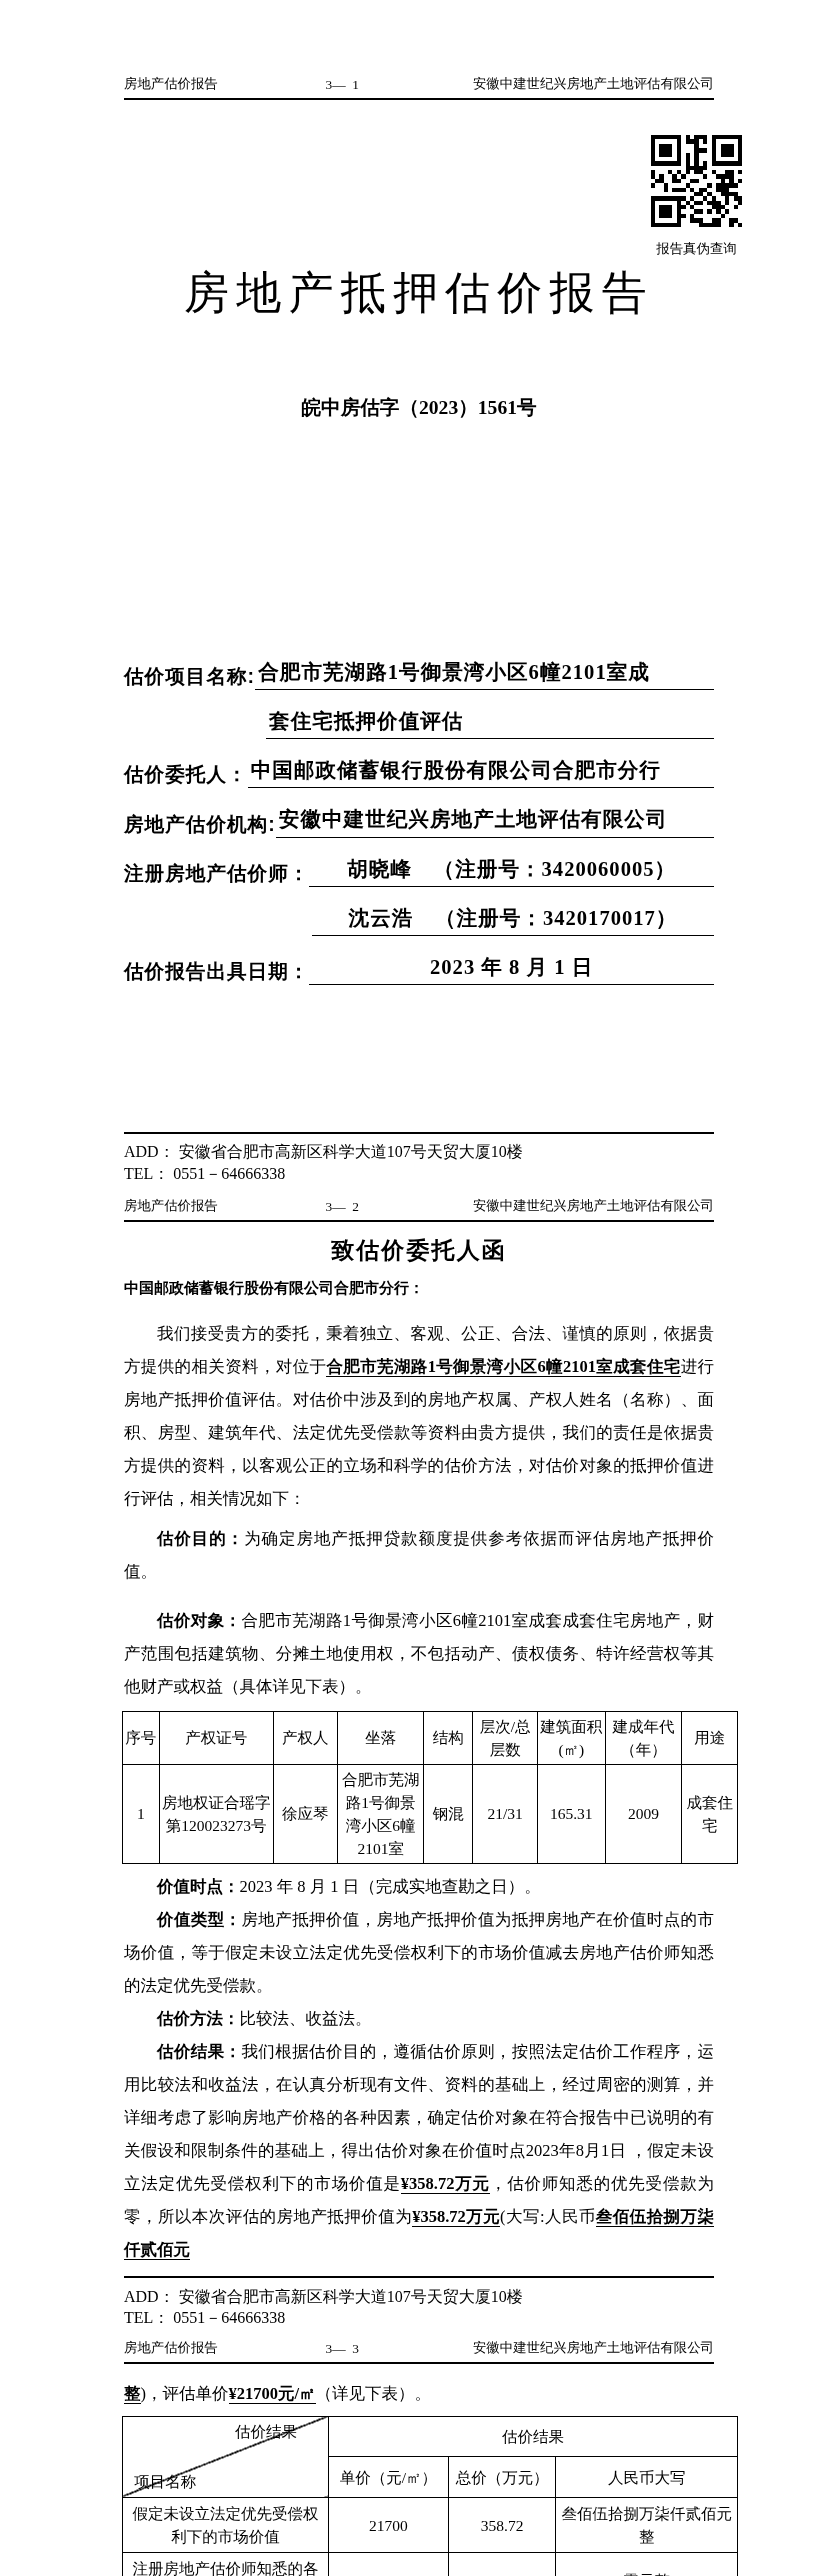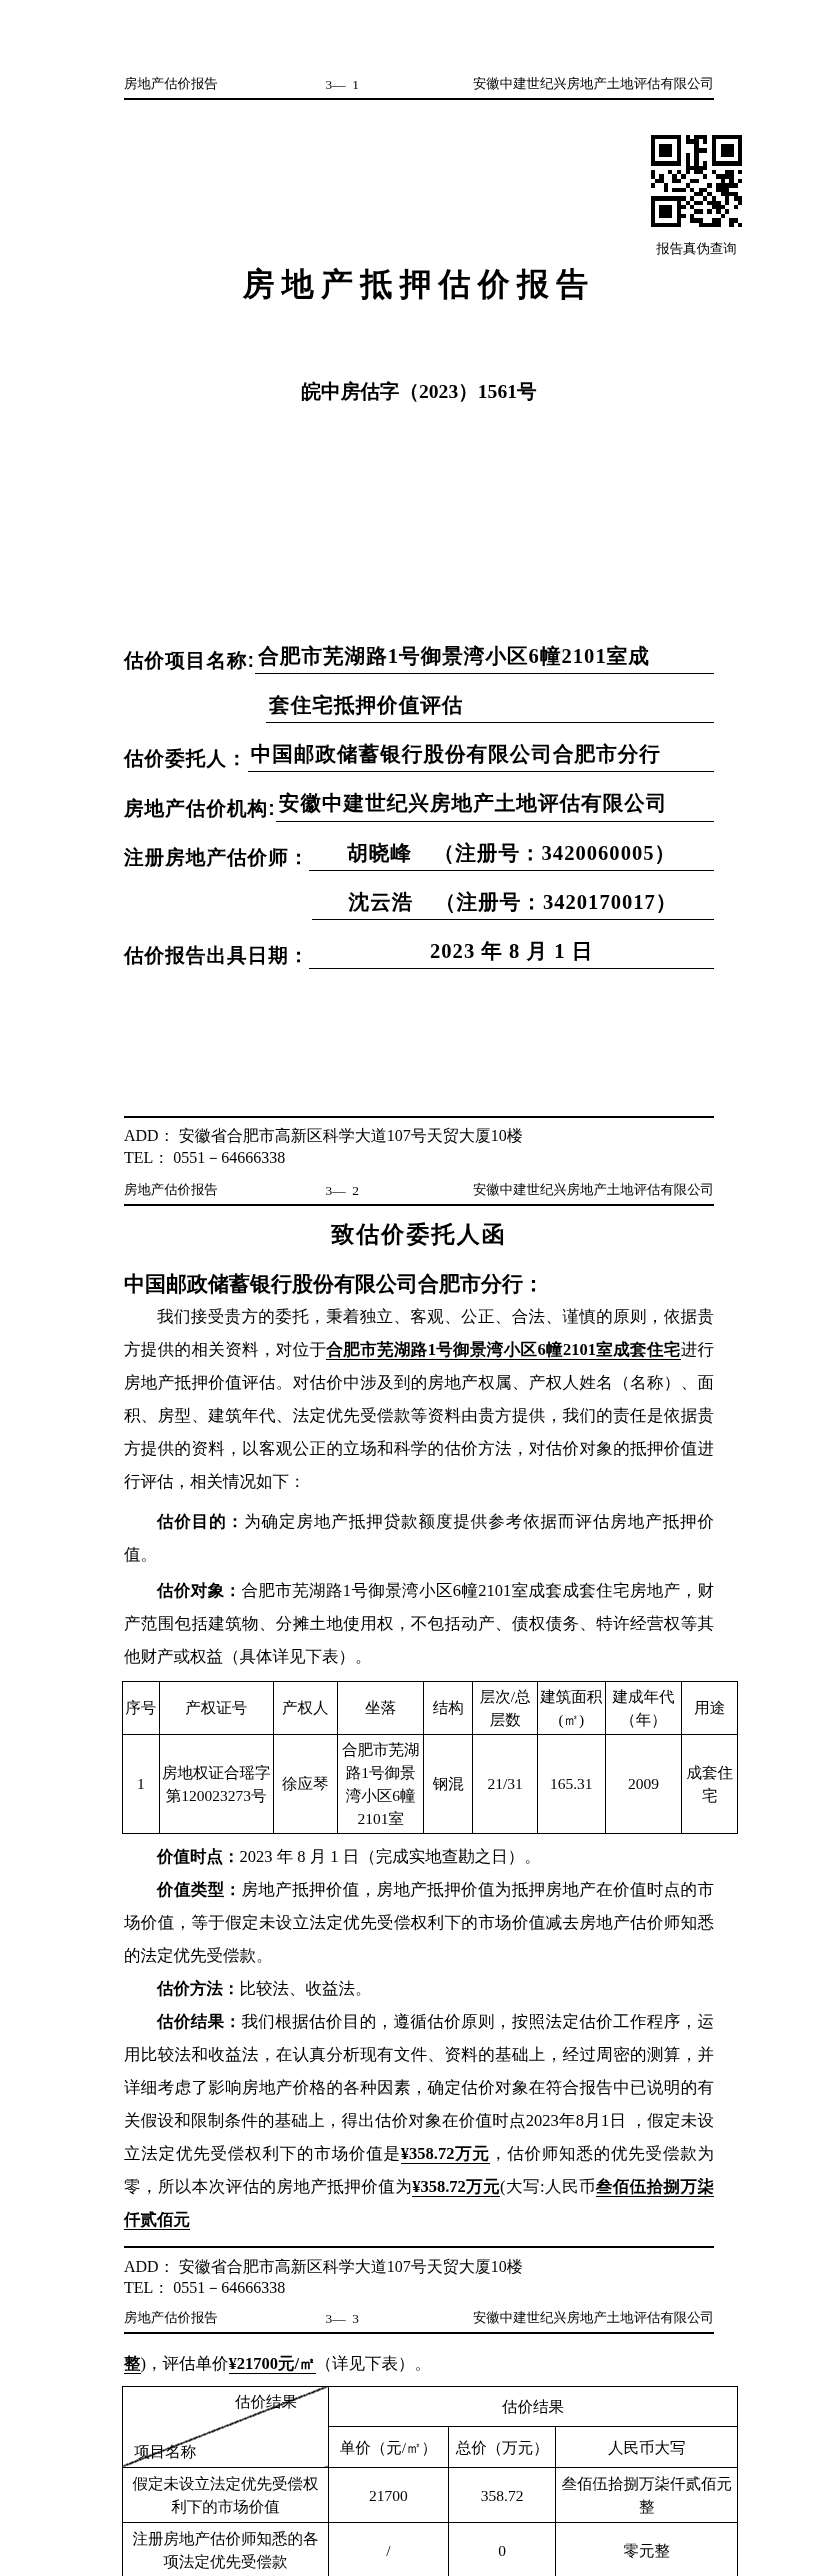--- a/index.html
+++ b/index.html
@@ -34,22 +34,22 @@
   .qr-block{position:absolute;top:135px;right:75px;width:93px;text-align:center;}
   .qr{display:grid;grid-template-columns:repeat(21,1fr);grid-template-rows:repeat(21,1fr);
       width:92px;height:92px;margin:0 auto;background:#fff;}
   .qr .on{background:#000;}
   .qr-caption{margin-top:13.4px;font-size:13.4px;}
 
   
   .main-title{
     margin:163px 0 0 0;
     text-align:center;
-    font-size:32px;
-    font-weight:bold;
+    font-size:45px;
+    font-weight:normal;
     letter-spacing:7.2px;
   }
   .report-no{margin-top:71px;text-align:center;font-size:19.6px;font-weight:bold;}
 
   .fields{margin-top:237px;font-size:20.6px;font-weight:bold;letter-spacing:1px;}
   .frow{display:flex;align-items:flex-end;margin-bottom:17px;}
   .flabel{white-space:nowrap;font-family:"Liberation Sans","DejaVu Sans",sans-serif;font-size:19.6px;text-align:right;}
   .fvalue{flex:1;border-bottom:1.5px solid #000;padding:0 3.1px 3.1px 3.1px;white-space:nowrap;}
   .fvalue.center{text-align:center;}
   .indent-project{margin-left:142px;}
@@ -58,35 +58,35 @@
   
   .letter-title{
     margin:13.4px 0 0 0;
     text-align:center;
     font-size:23px;
     font-weight:bold;
     font-family:"Liberation Sans","DejaVu Sans",sans-serif;
     letter-spacing:2.1px;
   }
   .salutation{
-    margin:21px 0 0 0;
-    font-size:21px;font-weight:bold;line-height:26px;
+    margin:9px 0 0 0;
+    font-size:15px;font-weight:bold;line-height:26px;
     font-family:"Liberation Sans","DejaVu Sans",sans-serif;
   }
   .body{
     margin:0;
     font-size:16.5px;
     line-height:33px;
     text-align:justify;
     text-indent:2em;
   }
   .body.noindent{text-indent:0;}
   .plabel{font-weight:bold;font-family:"Liberation Sans","DejaVu Sans",sans-serif;}
   .bu{font-weight:bold;border-bottom:1.5px solid #000;}
-  .mt10{margin-top:3px;} .mt12{margin-top:6.2px;} .mt14{margin-top:7.2px;}
+  .mt10{margin-top:16px;} .mt12{margin-top:6.2px;} .mt14{margin-top:7.2px;}
   .mt20{margin-top:10.3px;} .mt24{margin-top:12.4px;}
 
   
   table{border-collapse:collapse;border:1.5px solid #000;
         width:calc(100% + 26px);margin-left:-2.1px;
         font-size:15.5px;line-height:23px;}
   td,th{border:1px solid #000;text-align:center;vertical-align:middle;
         padding:3.1px 2.1px;font-weight:normal;}
   .t1{margin-top:7.2px;}
   .t2{margin-top:6.2px;}

